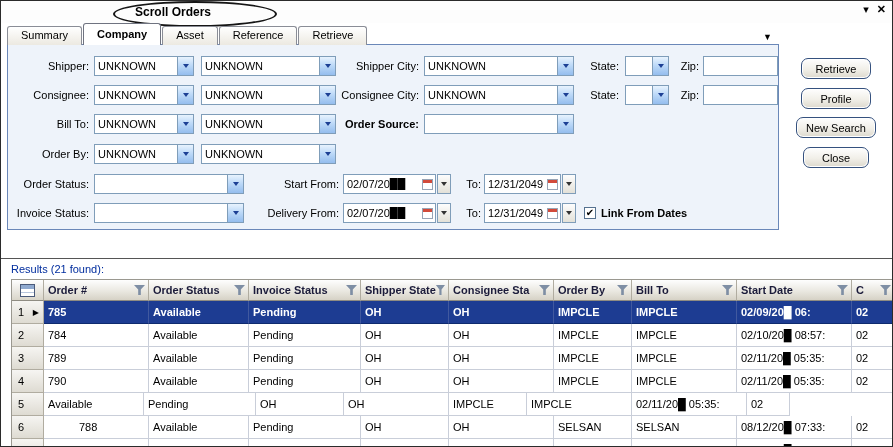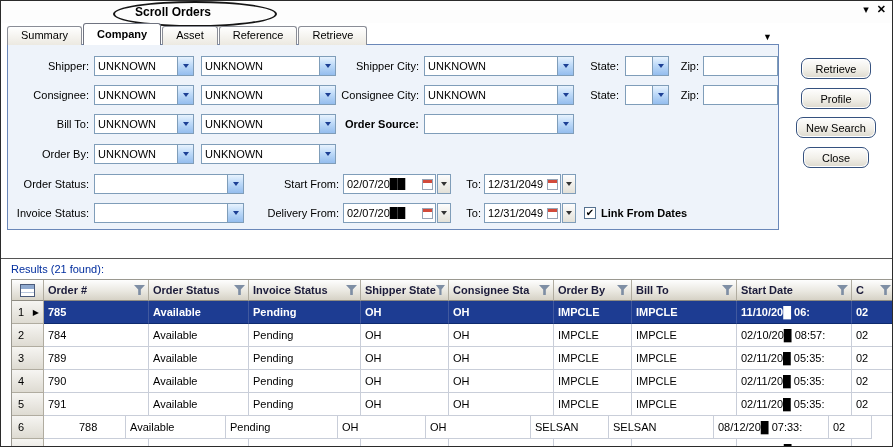--- a/index.html
+++ b/index.html
@@ -275,21 +275,21 @@
           <span>1</span>
           <span class="cur">▶</span>
         </div>
         <div class="g-cell g-dcell" style="width: 105px;">785</div>
         <div class="g-cell g-dcell" style="width: 100px;">Available</div>
         <div class="g-cell g-dcell" style="width: 112px;">Pending</div>
         <div class="g-cell g-dcell" style="width: 88px;">OH</div>
         <div class="g-cell g-dcell" style="width: 105px;">OH</div>
         <div class="g-cell g-dcell" style="width: 78px;">IMPCLE</div>
         <div class="g-cell g-dcell" style="width: 105px;">IMPCLE</div>
-        <div class="g-cell g-dcell" style="width: 115px;">11/10/20█ 06:</div>
+        <div class="g-cell g-dcell" style="width: 115px;">02/09/20█ 06:</div>
         <div class="g-cell g-dcell" style="width: 43px;">02</div>
       </div>
       <div class="g-row">
         <div class="g-cell g-rowhead" style="width: 32px;">
           <span>2</span>
         </div>
         <div class="g-cell g-dcell" style="width: 105px;">784</div>
         <div class="g-cell g-dcell" style="width: 100px;">Available</div>
         <div class="g-cell g-dcell" style="width: 112px;">Pending</div>
         <div class="g-cell g-dcell" style="width: 88px;">OH</div>
@@ -324,35 +324,34 @@
         <div class="g-cell g-dcell" style="width: 105px;">OH</div>
         <div class="g-cell g-dcell" style="width: 78px;">IMPCLE</div>
         <div class="g-cell g-dcell" style="width: 105px;">IMPCLE</div>
         <div class="g-cell g-dcell" style="width: 115px;">02/11/20█ 05:35:</div>
         <div class="g-cell g-dcell" style="width: 43px;">02</div>
       </div>
       <div class="g-row">
         <div class="g-cell g-rowhead" style="width: 32px;">
           <span>5</span>
         </div>
-        <div class="g-cell g-dcell" style="width: 105px;">791</div>
         <div class="g-cell g-dcell" style="width: 100px;">Available</div>
         <div class="g-cell g-dcell" style="width: 112px;">Pending</div>
         <div class="g-cell g-dcell" style="width: 88px;">OH</div>
         <div class="g-cell g-dcell" style="width: 105px;">OH</div>
         <div class="g-cell g-dcell" style="width: 78px;">IMPCLE</div>
         <div class="g-cell g-dcell" style="width: 105px;">IMPCLE</div>
         <div class="g-cell g-dcell" style="width: 115px;">02/11/20█ 05:35:</div>
         <div class="g-cell g-dcell" style="width: 43px;">02</div>
       </div>
       <div class="g-row">
         <div class="g-cell g-rowhead" style="width: 32px;">
           <span>6</span>
         </div>
-        <div class="g-cell g-dcell" style="width: 82px; padding-left: 35px;">788</div>
+        <div class="g-cell g-dcell" style="width: 105px; padding-left: 35px;">788</div>
         <div class="g-cell g-dcell" style="width: 100px;">Available</div>
         <div class="g-cell g-dcell" style="width: 112px;">Pending</div>
         <div class="g-cell g-dcell" style="width: 88px;">OH</div>
         <div class="g-cell g-dcell" style="width: 105px;">OH</div>
         <div class="g-cell g-dcell" style="width: 78px;">SELSAN</div>
         <div class="g-cell g-dcell" style="width: 105px;">SELSAN</div>
         <div class="g-cell g-dcell" style="width: 115px;">08/12/20█ 07:33:</div>
         <div class="g-cell g-dcell" style="width: 43px;">02</div>
       </div>
       <div class="g-row">

